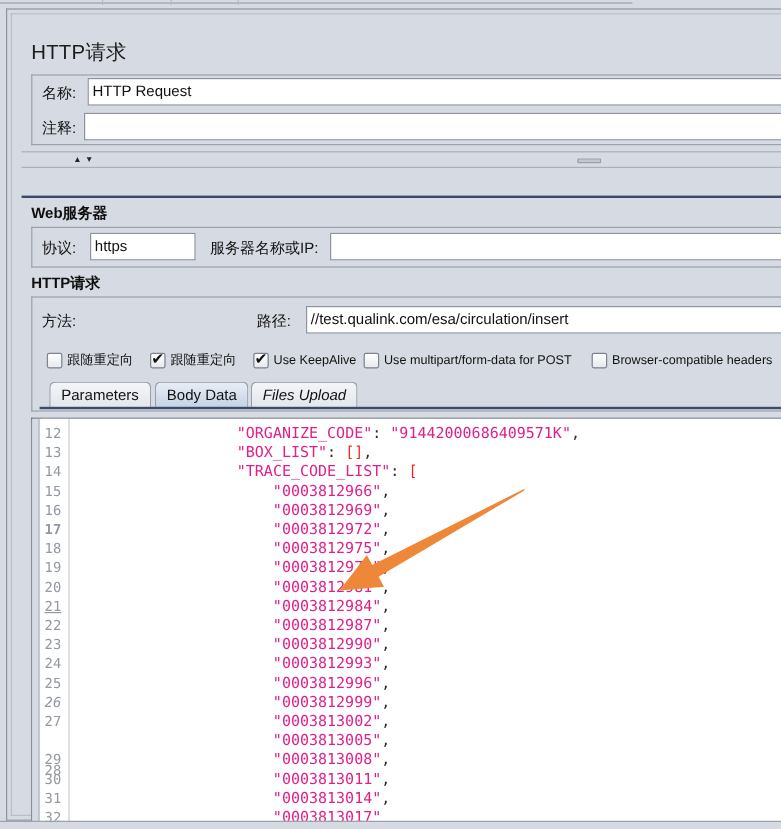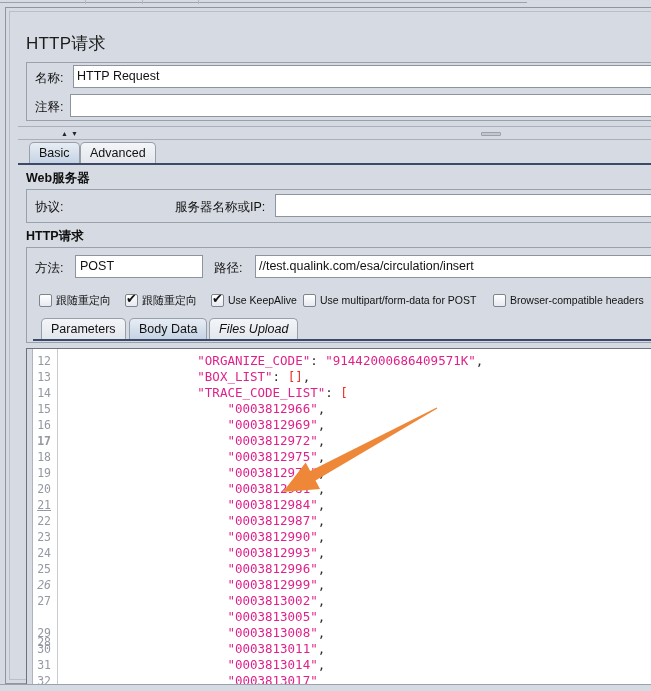--- a/index.html
+++ b/index.html
@@ -222,38 +222,34 @@
         <div class="textinput" style="left:43px; top:31px; width:693px;"></div>
       </div>
 
       <div class="divider">
         <div class="ln" style="top:0px;"></div>
         <div class="ln" style="top:13px;"></div>
         <div class="arrows">▲▼</div>
         <div class="grip"></div>
       </div>
 
-      <div class="tabstrip" style="left:19px; top:130px; width:620px;">
-        <div class="tab sel" style="left:0px;">Basic</div>
-        <div class="tab" style="left:51px;">Advanced</div>
-      </div>
       <div class="tabline" style="left:8px; top:151px; width:640px;"></div>
 
       <div class="ghead" style="left:16px; top:158px;">Web服务器</div>
       <div class="gbox" style="left:16px; top:177px; width:700px; height:34px;">
         <div class="fieldlabel" style="left:8px; top:9px;">协议:</div>
+        <div class="textinput" style="left:48px; top:4px; width:88px;">https</div>
         <div class="fieldlabel" style="left:148px; top:9px;">服务器名称或IP:</div>
         <div class="textinput" style="left:248px; top:4px; width:480px;"></div>
       </div>
 
       <div class="ghead" style="left:16px; top:216px;">HTTP请求</div>
       <div class="gbox" style="left:16px; top:235px; width:700px; height:96px;">
 
         <div class="fieldlabel" style="left:8px; top:12px;">方法:</div>
-        <div class="combo" style="left:48px; top:7px; width:128px;">POST</div>
         <div class="fieldlabel" style="left:187px; top:12px;">路径:</div>
         <div class="textinput" style="left:228px; top:7px; width:500px;">//test.qualink.com/esa/circulation/insert</div>
 
         <div class="cbrow" style="left:12px; top:45px; width:680px;">
           <div class="cbitem" style="left:0px;">
             <span class="cbbox"></span>
             <span class="cblabel cn">跟随重定向</span>
           </div>
           <div class="cbitem" style="left:86px;">
             <span class="cbbox on"></span>

